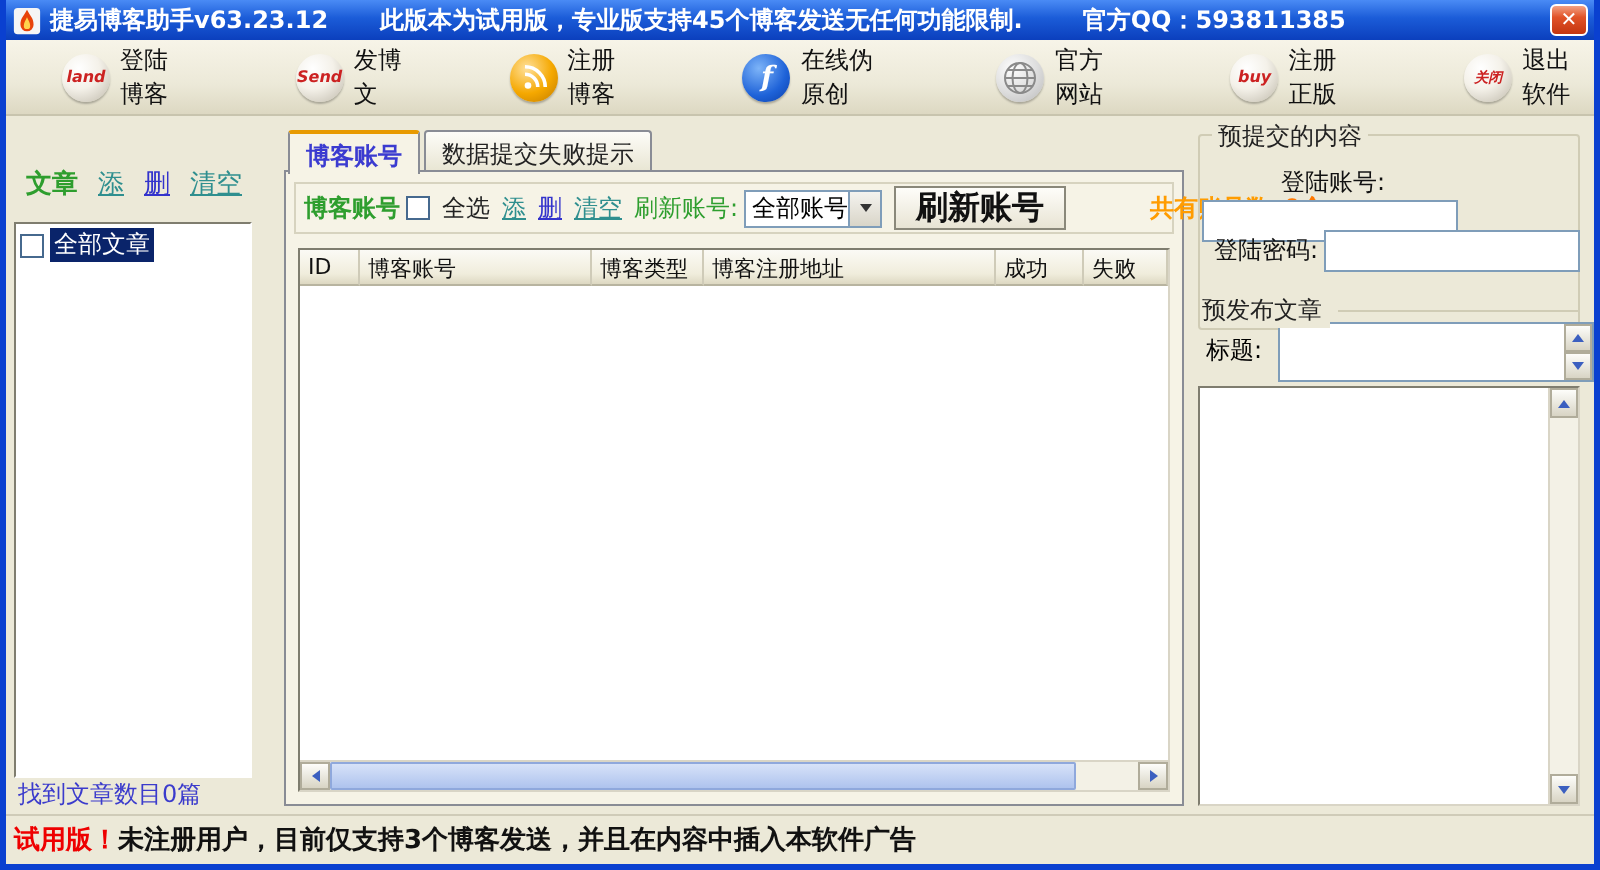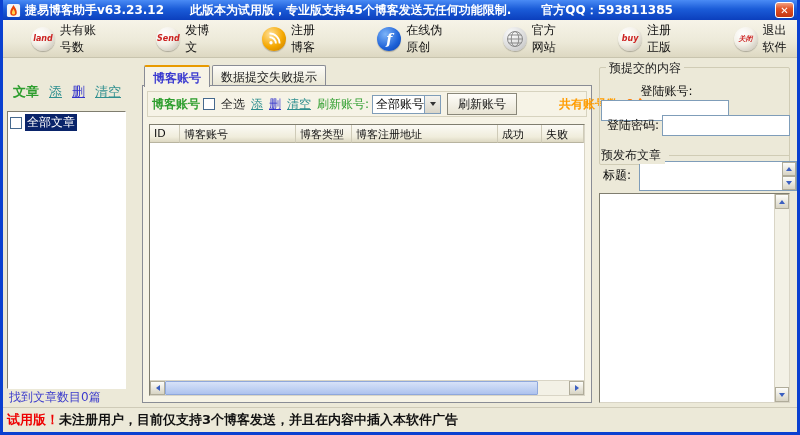--- a/index.html
+++ b/index.html
@@ -90,22 +90,22 @@
     width:104px; height:19px; background:#fff; border:1px solid #7f9db9;
     display:flex; align-items:center; font-size:12px; cursor:pointer;
   }
   .dd-value{ flex:1; padding-left:3px; overflow:hidden; }
   .dd-btn{
     width:16px; height:100%; background:linear-gradient(180deg,#f4f3ef,#d9d5c8);
     border-left:1px solid #7f9db9; display:flex; align-items:center; justify-content:center;
   }
   .tri-down{ width:0; height:0; border-left:3px solid transparent; border-right:3px solid transparent; border-top:4px solid #333; }
   .btn{
-    height:22px; padding:0 10px; font-size:12px; cursor:pointer;
-    background:linear-gradient(180deg,#fefdf9,#e8e4d4); border:1px solid #8a887a; color:#111;
+    height:22px; padding:0 10px; font-size:16px; cursor:pointer;
+    background:linear-gradient(180deg,#fefdf9,#e8e4d4); border:1px solid #8a887a; color:#111;font-weight:bold;
   }
   .acct-count{ color:#ff9c00; font-weight:bold;margin-left:36px; }
   .acct-count-val{ color:#ff7800; font-weight:bold; margin-left:2px; }
   
   .table{
     position:absolute; left:6px; right:6px; top:38px; bottom:6px; background:#fff;
     border-top:1px solid #7f7d6f; border-left:1px solid #7f7d6f;
     border-right:1px solid #d9d5c6; border-bottom:1px solid #d9d5c6; overflow:hidden;
   }
   .thead{ display:flex; height:18px; font-size:11px; color:#111; }
@@ -183,21 +183,21 @@
     <span class="title-notice">此版本为试用版，专业版支持45个博客发送无任何功能限制.</span>
     <span class="title-qq">官方QQ：593811385</span>
     <span class="close-btn">✕</span>
   </div>
 
   <div class="toolbar">
     <div class="tb-btn">
       <span class="ball">
           <i>land</i>
         </span>
-      <span>共有账号数</span>
+      <span>登陆博客</span>
     </div>
     <div class="tb-btn">
       <span class="ball">
           <i>Send</i>
         </span>
       <span>发博文</span>
     </div>
     <div class="tb-btn">
       <span class="ball rss">
         <svg width="18" height="18" viewBox="0 0 24 24">

